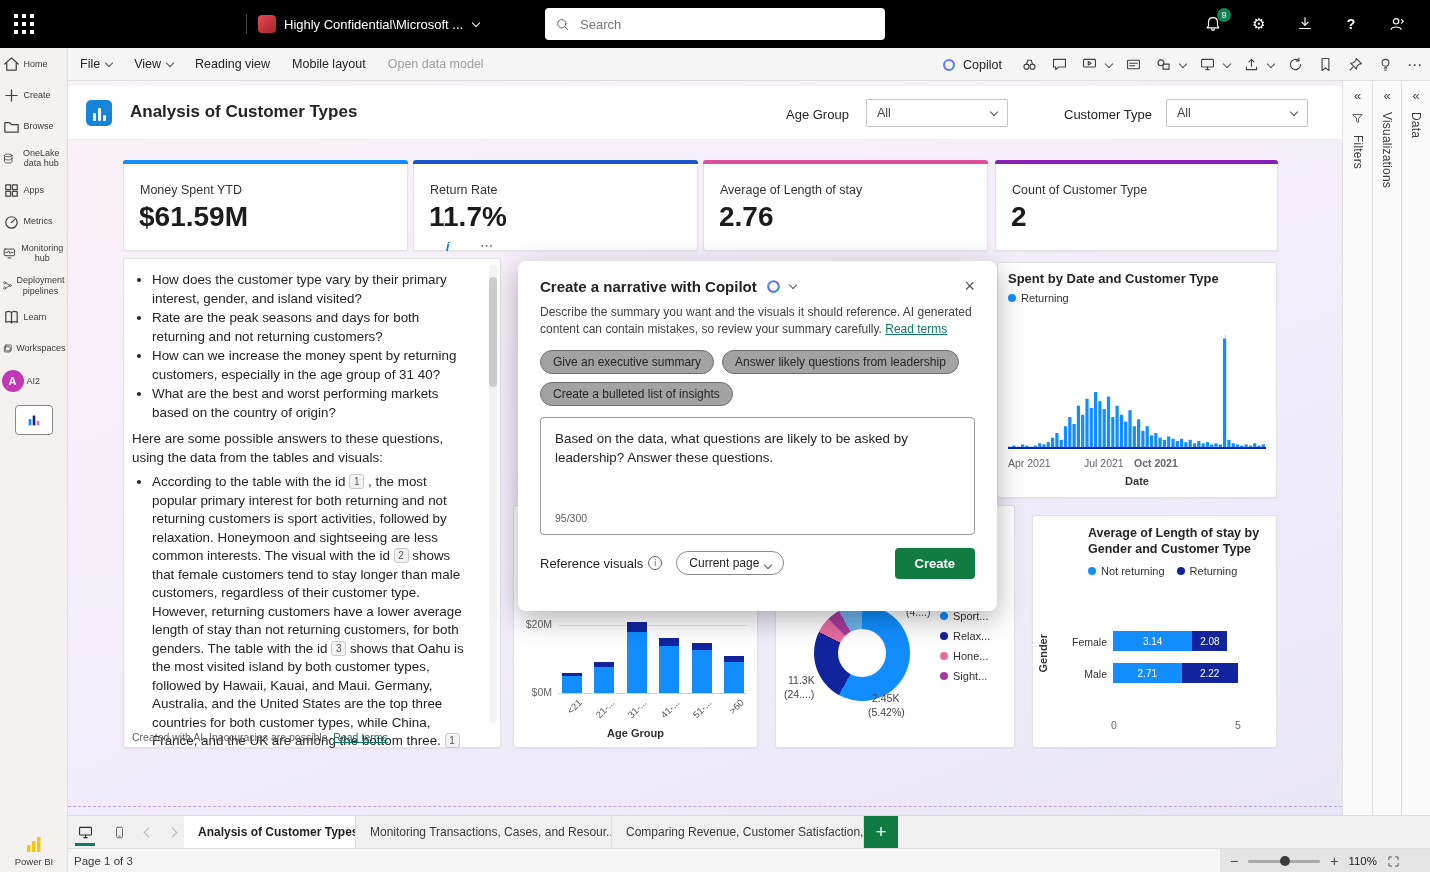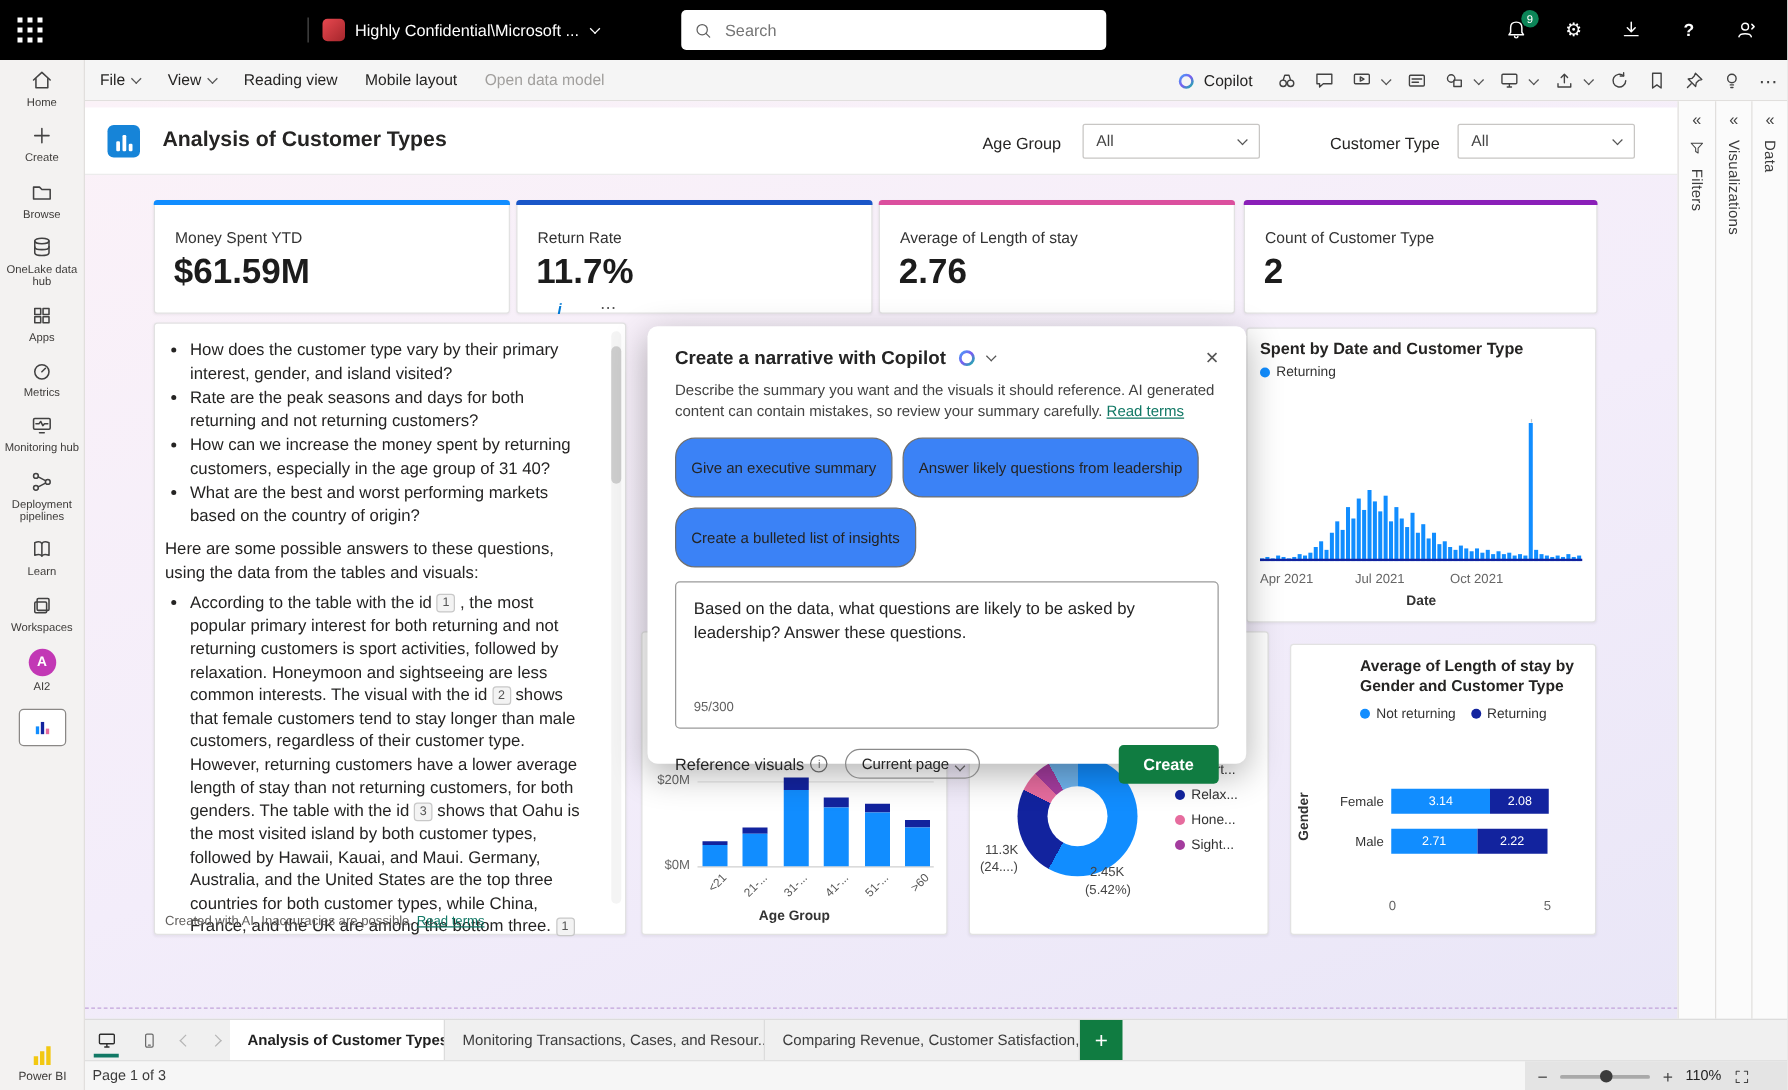--- a/index.html
+++ b/index.html
@@ -25,21 +25,21 @@
   .badge{position:absolute;top:-5px;right:-7px;min-width:14px;height:14px;border-radius:7px;background:#0b8457;color:#fff;font-size:9px;display:flex;align-items:center;justify-content:center;padding:0 2px;}
   
   .menubar{position:absolute;left:68px;top:48px;width:1362px;height:33px;background:#f5f5f5;border-bottom:1px solid #e1dfdd;display:flex;align-items:center;}
   .mb-left{display:flex;align-items:center;gap:22px;padding-left:12px;font-size:12.5px;color:#252423;}
   .mb-item{cursor:pointer;white-space:nowrap;}
   .mb-item.disabled{color:#a19f9d;cursor:default;}
   .mb-right{position:absolute;right:8px;top:0;height:33px;display:flex;align-items:center;gap:13px;}
   .mb-ic{display:flex;align-items:center;cursor:pointer;gap:2px;}
   
   .sidebar{position:absolute;left:0;top:48px;width:68px;height:824px;background:#f3f2f1;border-right:1px solid #e1dfdd;display:flex;flex-direction:column;align-items:center;}
-  .nav-item{width:68px;padding:7px 2px 5px;display:flex;flex-direction:column;align-items:center;gap:3px;cursor:pointer;}
+  .nav-item{width:68px;padding:7px 2px 5px;display:flex;flex-direction:row;align-items:center;gap:3px;cursor:pointer;}
   .nav-lab{font-size:9px;color:#3d3b39;text-align:center;line-height:1.15;}
   .nav-tile{width:38px;height:30px;border:1px solid #8a8886;border-radius:4px;background:#fff;display:flex;align-items:center;justify-content:center;margin-top:8px;cursor:pointer;}
   .brand{position:absolute;bottom:5px;left:0;width:68px;display:flex;flex-direction:column;align-items:center;gap:2px;}
   .brand-lab{font-size:9.5px;color:#3d3b39;}
   
   .strip{position:absolute;top:81px;height:734px;background:#fbfbfb;border-left:1px solid #e1dfdd;display:flex;flex-direction:column;align-items:center;padding-top:8px;gap:10px;}
   .vlab{writing-mode:vertical-rl;font-size:12px;color:#3b3b3b;letter-spacing:.2px;}
   .collapse{font-size:13px;color:#444;cursor:pointer;line-height:1;}
   
   .canvas{position:absolute;left:68px;top:81px;width:1274px;height:734px;background:linear-gradient(160deg,#fbf2f8 0%,#f3edfa 55%,#e9e6f7 100%);}
@@ -60,21 +60,21 @@
   .narr li{margin-bottom:1px;}
   .refchip{display:inline-block;min-width:15px;padding:0 3px;height:15px;line-height:14px;border:1px solid #c8c8c8;border-radius:3px;background:#f3f3f3;font-size:10px;color:#555;text-align:center;vertical-align:1px;cursor:pointer;}
   .narr-foot{position:absolute;left:8px;bottom:4px;font-size:10.5px;color:#605e5c;}
   .link{color:#117865;text-decoration:underline;cursor:pointer;}
   .scrolltrack{position:absolute;right:3px;top:6px;bottom:24px;width:8px;background:#f4f4f4;border-radius:4px;}
   .scrollthumb{position:absolute;left:0;top:12px;width:8px;height:110px;background:#cdcdcd;border-radius:4px;cursor:pointer;}
   
   .dialog{position:absolute;left:518px;top:261px;width:479px;height:350px;background:#fff;border-radius:8px;box-shadow:0 8px 28px rgba(0,0,0,.3);z-index:60;padding:16px 22px;}
   .dlg-title{font-size:15px;font-weight:700;color:#242424;}
   .dlg-desc{margin-top:9px;font-size:12px;color:#424242;line-height:1.45;}
-  .chip{border:1px solid #707070;border-radius:16px;padding:16px 12px;font-size:12px;color:#242424;background:#3b82f6;cursor:pointer;white-space:nowrap;}
+  .chip{border:1px solid #707070;border-radius:16px;padding:4px 12px;font-size:12px;color:#242424;background:#a3a3a3;cursor:pointer;white-space:nowrap;}
   .prompt{position:relative;margin-top:11px;height:118px;border:1px solid #9a9a9a;border-radius:4px;padding:11px 14px;font-size:13.4px;color:#242424;line-height:1.45;}
   .charcount{position:absolute;left:14px;bottom:8px;font-size:10.5px;color:#616161;}
   .pill{border:1px solid #8a8a8a;border-radius:14px;padding:4px 12px;font-size:12px;color:#242424;display:flex;align-items:flex-end;cursor:pointer;}
   .btn-green{background:#107C41;color:#fff;font-size:13px;font-weight:700;border:none;border-radius:4px;padding:8px 20px;cursor:pointer;}
   .infoi{display:inline-flex;width:14px;height:14px;border:1px solid #616161;border-radius:50%;font-size:9px;color:#616161;align-items:center;justify-content:center;margin-left:5px;}
   
   .vtitle{font-size:13px;font-weight:700;color:#252423;}
   .legdot{width:8px;height:8px;border-radius:50%;display:inline-block;margin-right:5px;}
   .ticklab{font-size:10.5px;color:#666;}
   .age-col{width:20px;display:flex;flex-direction:column;justify-content:flex-end;cursor:pointer;}
@@ -565,21 +565,21 @@
         <rect x="232.20" y="110.58" width="3.22" height="3.42" fill="#118DFF"></rect>
         <rect x="236.50" y="109.44" width="3.22" height="4.56" fill="#118DFF"></rect>
         <rect x="240.80" y="110.58" width="3.22" height="3.42" fill="#118DFF"></rect>
         <rect x="245.10" y="108.30" width="3.22" height="5.70" fill="#118DFF"></rect>
         <rect x="249.40" y="110.58" width="3.22" height="3.42" fill="#118DFF"></rect>
         <rect x="253.70" y="109.44" width="3.22" height="4.56" fill="#118DFF"></rect>
         <line x1="0" y1="113" x2="258" y2="113" stroke="#12239E" stroke-width="2"></line>
       </svg>
     <div class="abs ticklab" style="left:10px;top:194px;">Apr 2021</div>
     <div class="abs ticklab" style="left:86px;top:194px;">Jul 2021</div>
-    <div class="abs ticklab" style="left:162px;top:194px;">Oct 2021</div>
+    <div class="abs ticklab" style="left:136px;top:194px;font-weight:bold;">Oct 2021</div>
     <div class="abs" style="left:0;top:212px;width:100%;text-align:center;font-size:11px;font-weight:700;color:#333;">Date</div>
   </div>
 
   <div class="card" style="left:1032px;top:515px;width:245px;height:233px;padding-left:43px;">
     <div class="vtitle" style="padding:9px 12px 0;font-size:12.5px;line-height:1.3;">Average of Length of stay by Gender and Customer Type</div>
     <div class="flex" style="padding:7px 12px 0;font-size:11px;color:#333;gap:12px;">
       <span class="flex">
           <span class="legdot" style="background: rgb(17, 141, 255);"></span>
           <span>Not returning</span>
         </span>
@@ -588,21 +588,21 @@
           <span>Returning</span>
         </span>
     </div>
     <div class="abs" style="left:4px;top:118px;writing-mode:vertical-rl;transform:rotate(180deg);font-size:11px;font-weight:700;color:#333;">Gender</div>
     <div class="abs ticklab" style="left:16px;top:120px;width:58px;text-align:right;color:#333;">Female</div>
     <div class="abs ticklab" style="left:16px;top:152px;width:58px;text-align:right;color:#333;">Male</div>
     <div class="hb-row" style="top:115px;">
       <div class="hb-seg" id="hb-0-0" style="width: 79.4px; background: rgb(17, 141, 255);">
           <span>3.14</span>
         </div>
-      <div class="hb-seg" id="hb-0-1" style="width: 47px; background: rgb(18, 35, 158);">
+      <div class="hb-seg" id="hb-0-1" style="width: 35px; background: rgb(18, 35, 158);">
           <span>2.08</span>
         </div>
     </div>
     <div class="hb-row" style="top:147px;">
       <div class="hb-seg" id="hb-1-0" style="width: 68.6px; background: rgb(17, 141, 255);">
           <span>2.71</span>
         </div>
       <div class="hb-seg" id="hb-1-1" style="width: 56.2px; background: rgb(18, 35, 158);">
           <span>2.22</span>
         </div>

